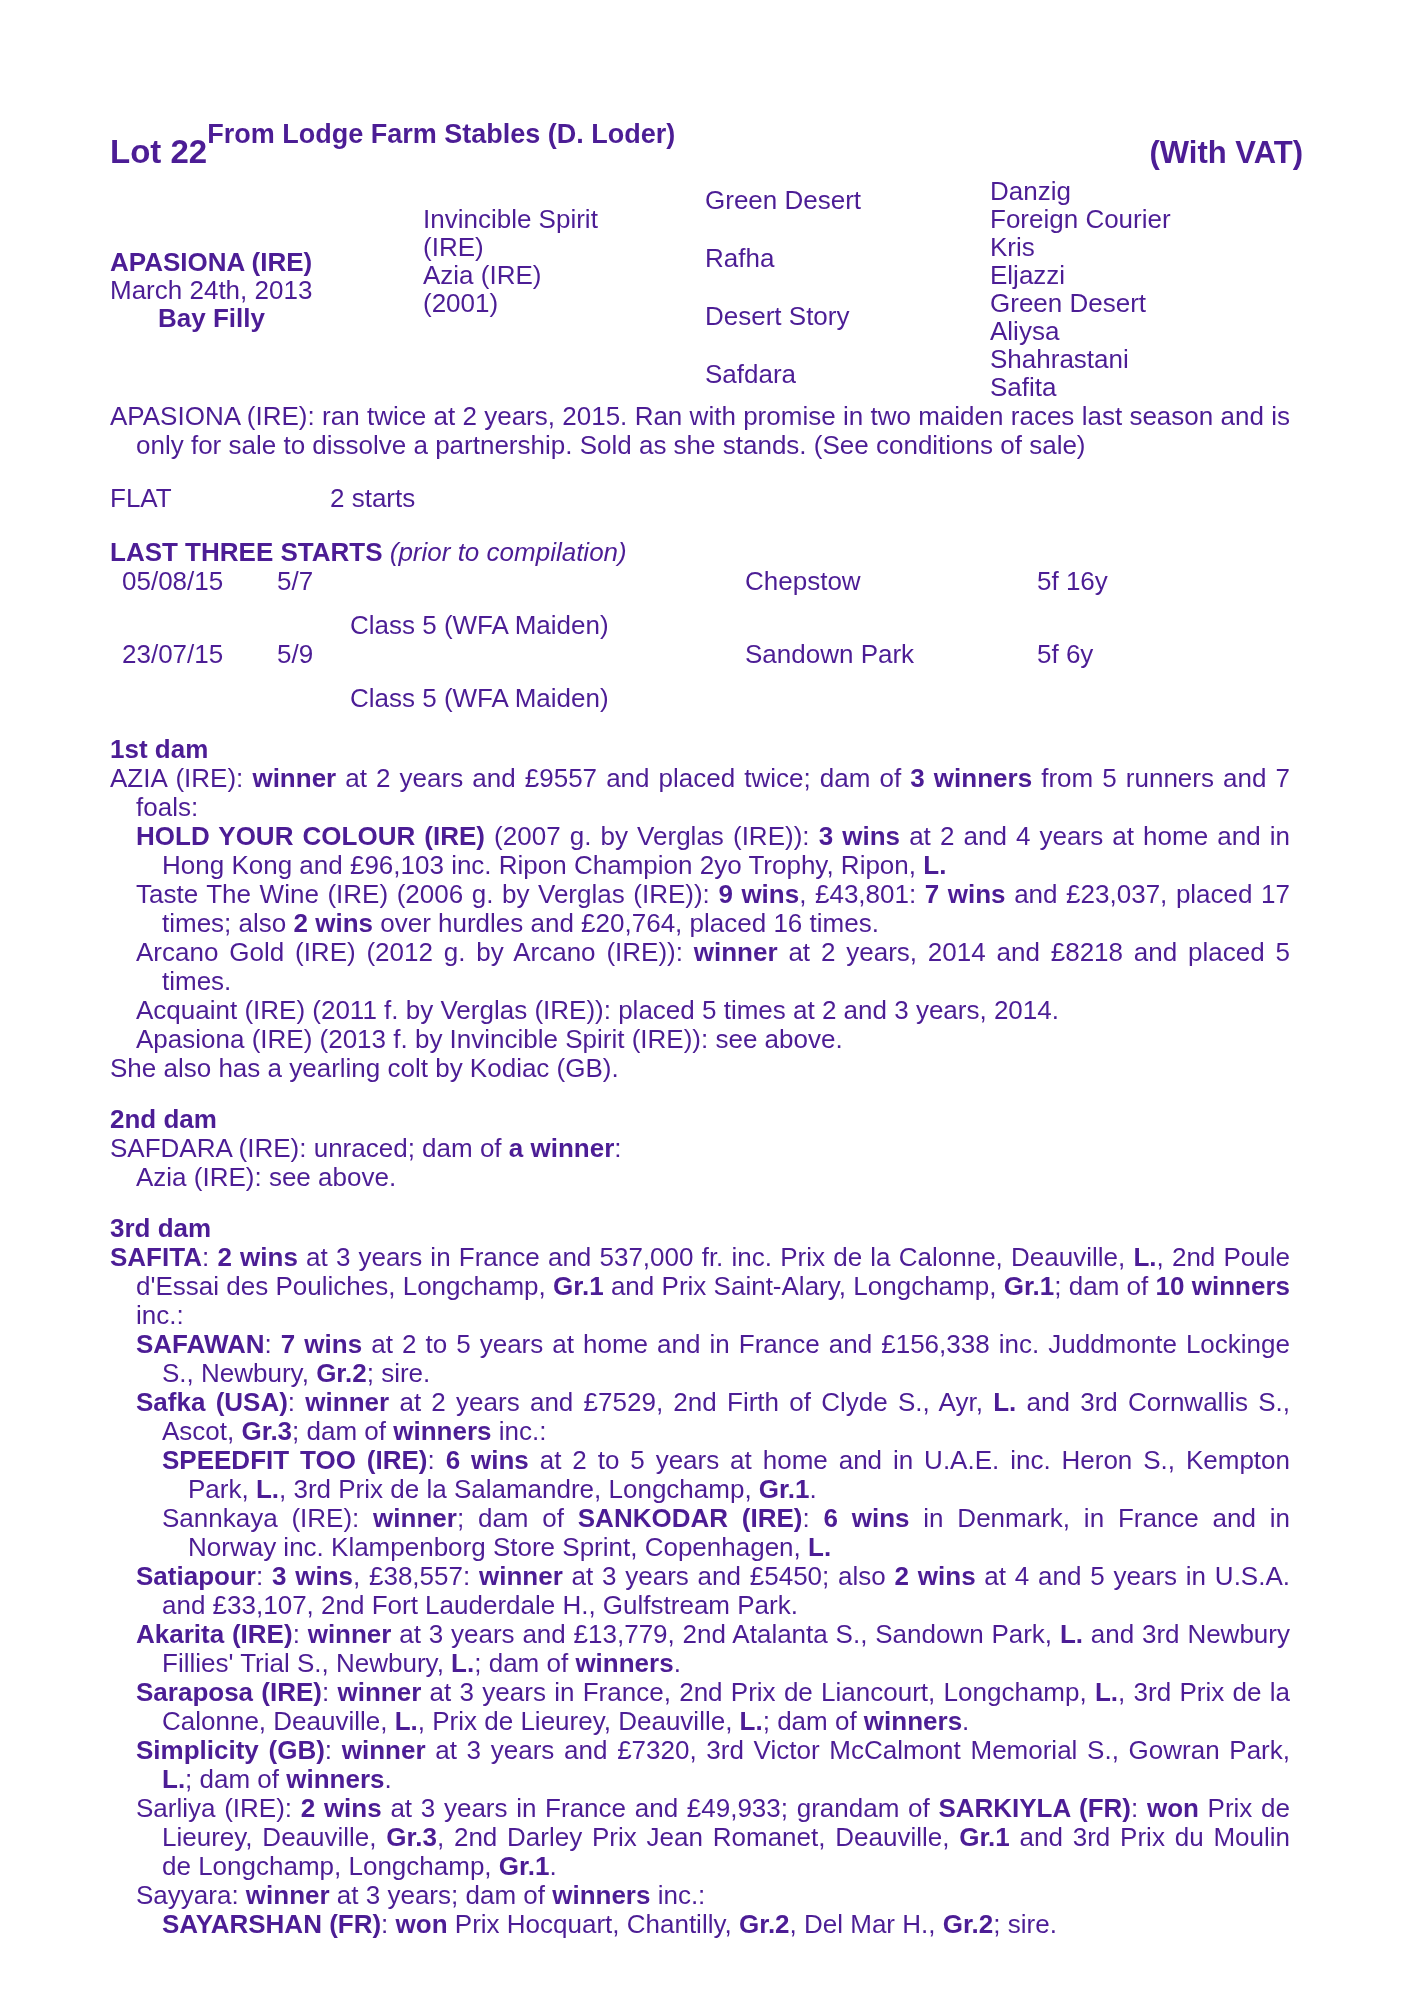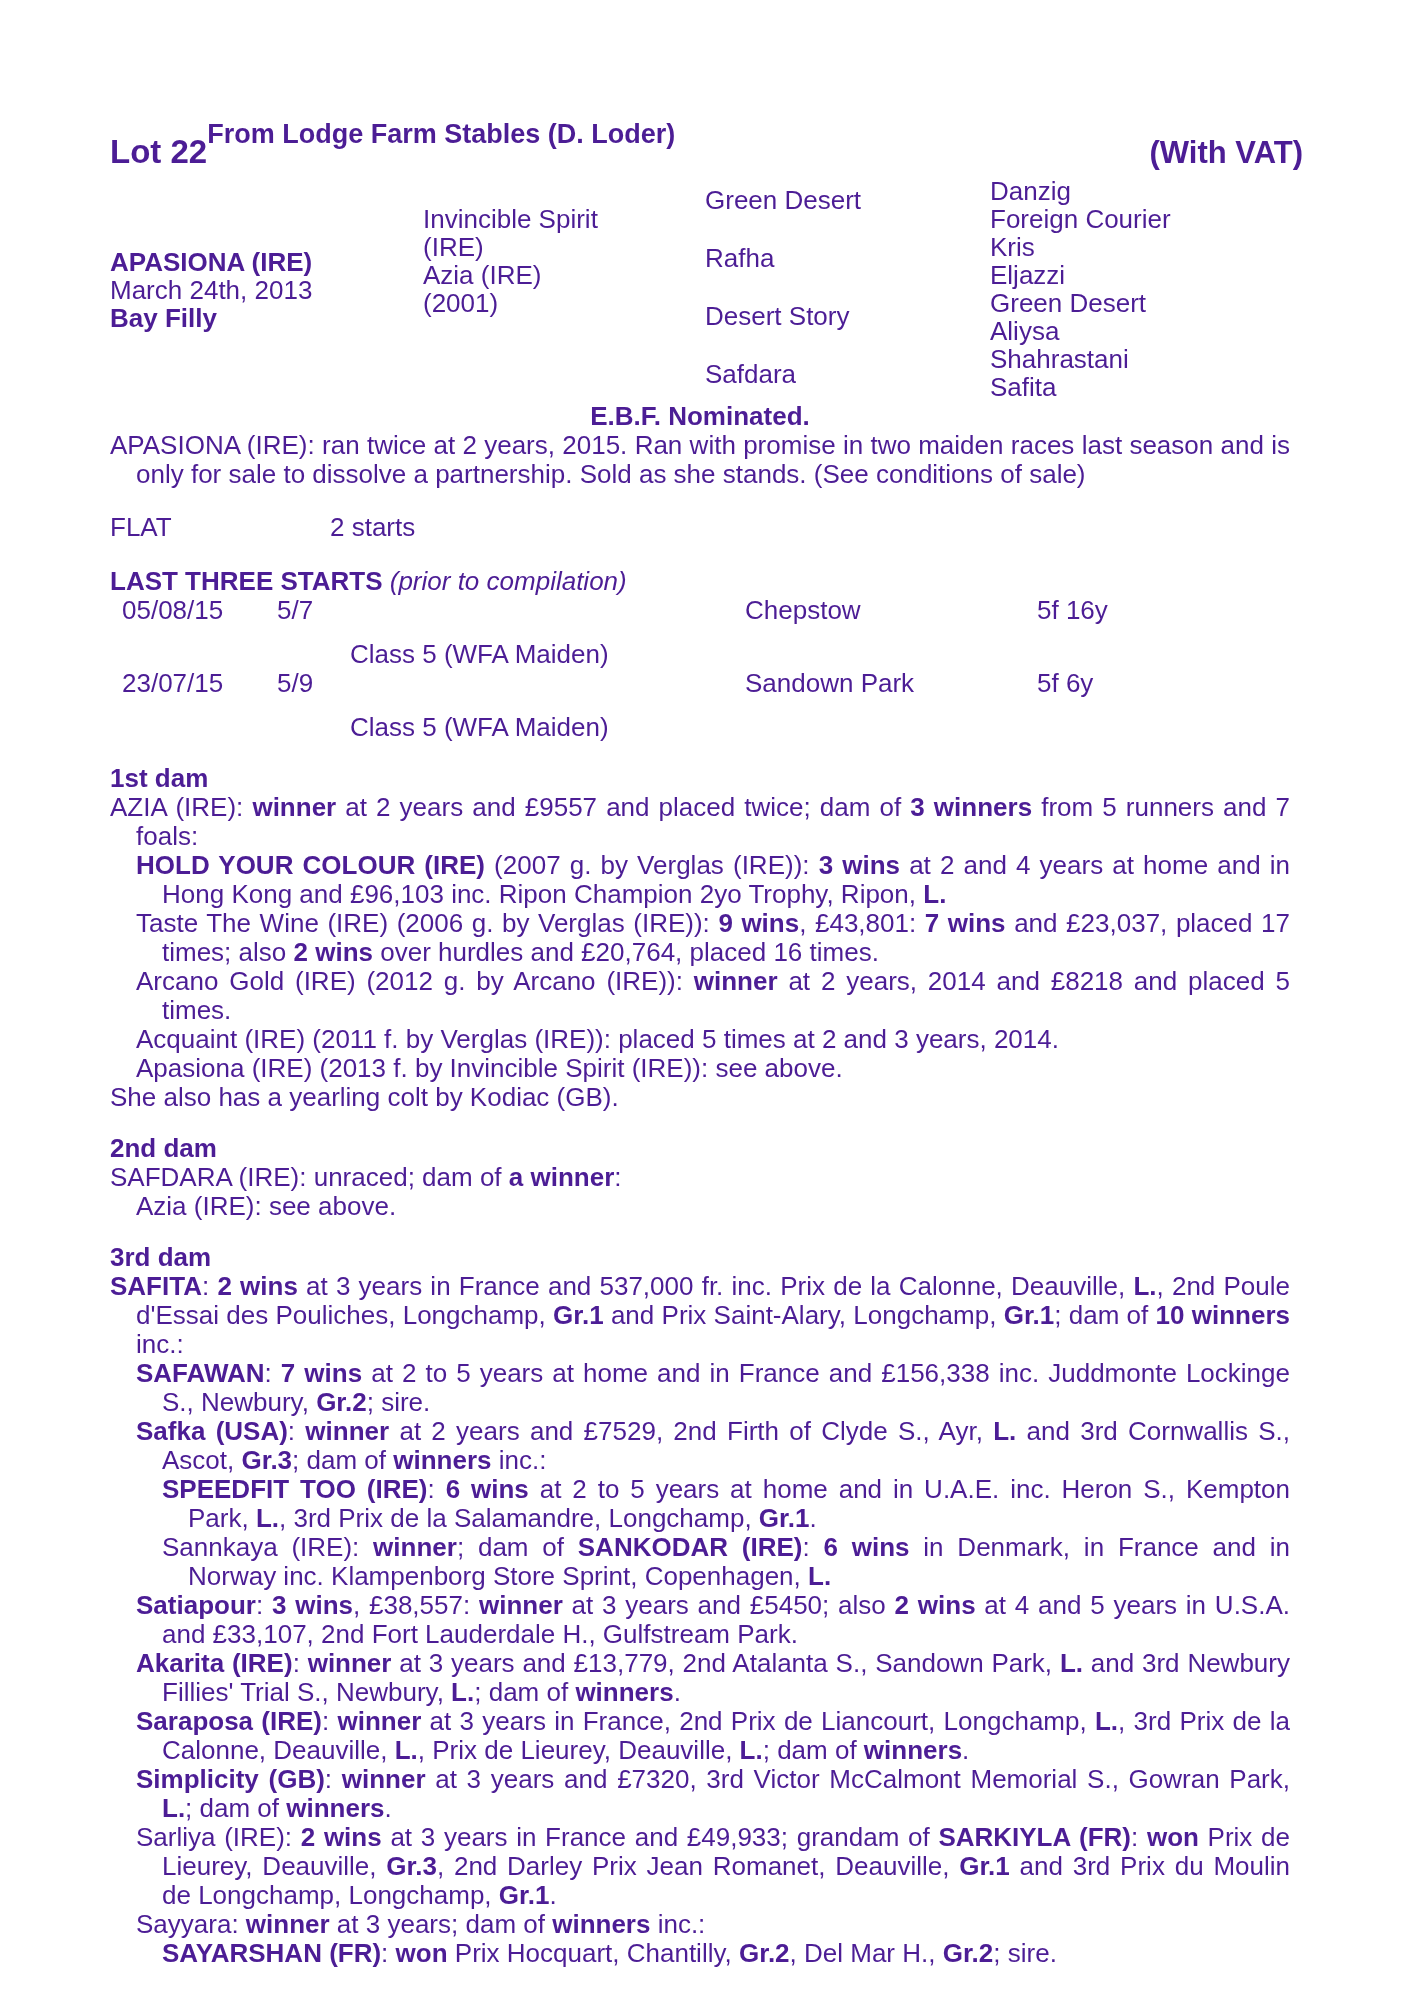--- a/index.html
+++ b/index.html
@@ -14,21 +14,21 @@
   .header-row { position:absolute; top:117px; left:110px; width:1193px; display:flex; align-items:flex-start; }
   .lot { font-size:33px; font-weight:700; margin-top:16px; white-space:nowrap; }
   .consignor { flex:1; text-align:left; font-size:27px; font-weight:700; margin-top:2px; }
   .vat { font-size:31px; font-weight:700; margin-top:18px; white-space:nowrap; }
 
   
   .pedigree { position:absolute; top:170px; left:110px; width:1193px; height:232px; font-size:26px; }
   .ped-col { position:absolute; top:0; }
   .ped-col1 { left:0; padding-top:78px; line-height:28px; width:300px; }
   .ped-name { font-weight:700; }
-  .ped-sex { font-weight:700; }
+  .ped-sex { font-weight:700;margin-left:48px; }
   .ped-col2 { left:313px; width:270px; }
   .ped-sire { margin-top:35px; line-height:28px; }
   .ped-dam  { line-height:28px; }
   .ped-col3 { left:595px; width:270px; }
   .ped-g2-line { line-height:28px; margin-bottom:30px; }
   .ped-g2-line:first-child { margin-top:16px; }
   .ped-col4 { left:880px; width:313px; padding-top:7px; line-height:28px; }
 
   
   .content { position:absolute; top:402px; left:110px; width:1180px; font-size:26px; line-height:29px; }
@@ -93,21 +93,20 @@
         <div>Kris</div>
         <div>Eljazzi</div>
         <div>Green Desert</div>
         <div>Aliysa</div>
         <div>Shahrastani</div>
         <div>Safita</div>
       </div>
   </div>
 
   <div class="content">
-    <div class="ebf">E.B.F. Nominated.</div>
     <p class="para i0 intro"><span>APASIONA (IRE): ran twice at 2 years, 2015. Ran with promise in two maiden races last season and is only for sale to dissolve a partnership. Sold as she stands. (See conditions of sale)</span></p>
 
     <div class="record-row">
       <div class="record-code">FLAT</div>
       <div>2 starts</div>
     </div>
 
     <div class="lts">
       <div class="lts-head"><span class="b">LAST THREE STARTS</span><span class="lts-sub"> (prior to compilation)</span></div>
       <div>

